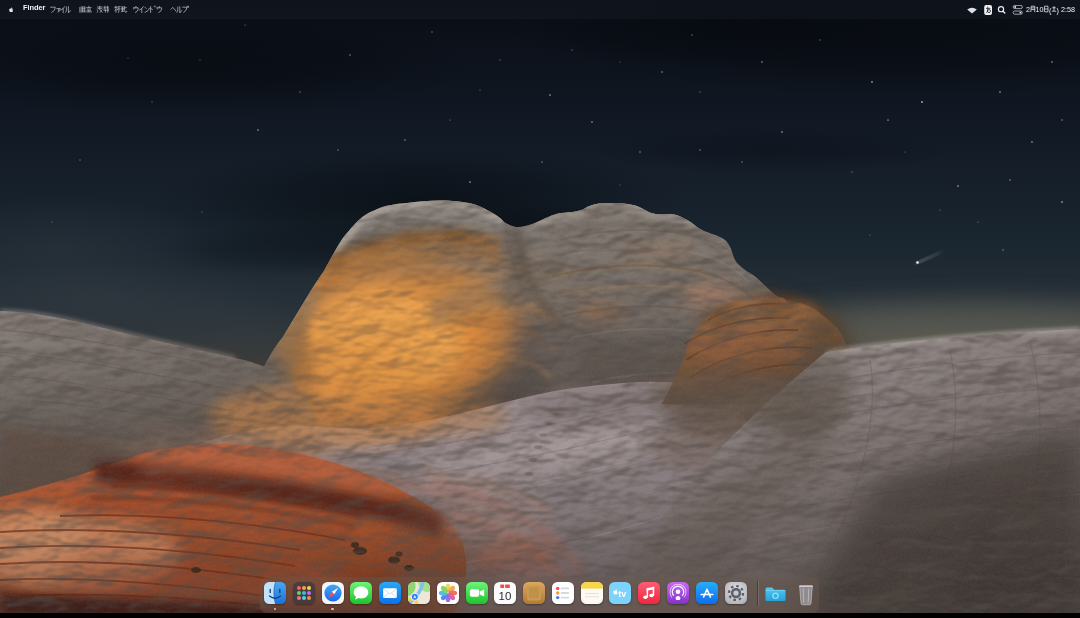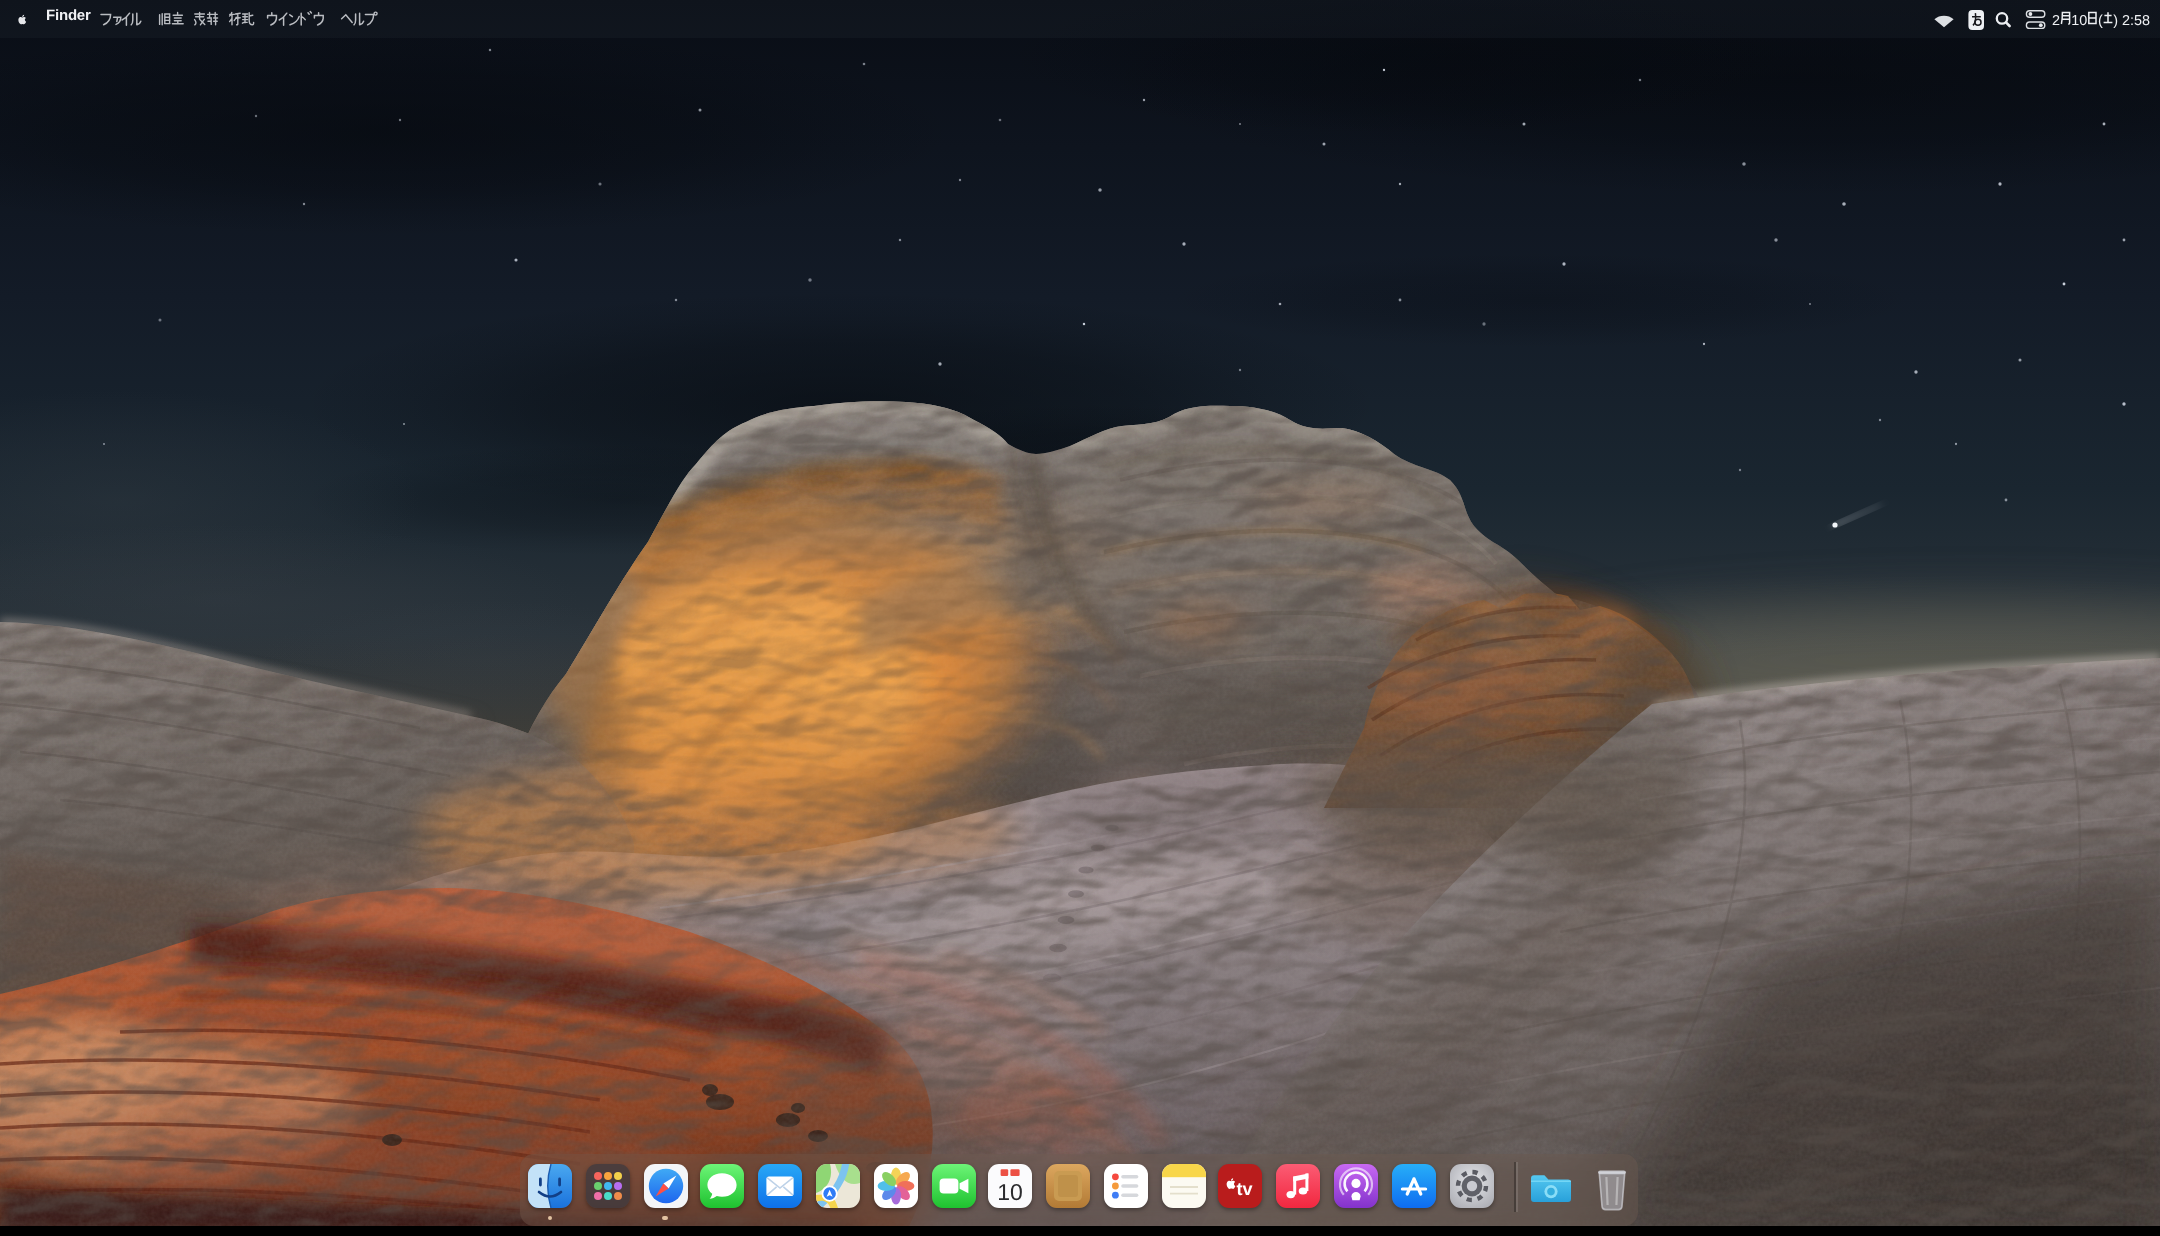--- a/index.html
+++ b/index.html
@@ -659,21 +659,21 @@
 <circle cx="5.7" cy="15.6" r="1.7" fill="#3f7df5"></circle>
         <rect x="8.6" y="14.7" width="8.6" height="1.8" rx="0.9" fill="#d6d8dc"></rect>
 </svg>
     </div>
 <div class="ic" style="left:580.8px;background:#fcfaf2">
       <svg width="22" height="22">
 <rect width="22" height="6.6" fill="#f8d64a"></rect>
 <path d="M4,11.5 H18 M4,14.8 H18" stroke="#e4dfcc" stroke-width="0.9"></path>
 </svg>
     </div>
-<div class="ic" style="left:609px;background:#b91c1c">
+<div class="ic" style="left:609px;background:#7dd3fc">
       <svg width="22" height="22">
 <path transform="translate(4.1,6.9) scale(0.34)" fill="#fff" d="M11.4,9.1c0-2 1.6-3 1.7-3.1-0.9-1.4-2.4-1.6-2.9-1.6-1.2-0.1-2.4 0.7-3 0.7-0.6 0-1.6-0.7-2.6-0.7-1.3 0-2.6 0.8-3.3 2-1.4 2.4-0.4 6 1 8 0.7 1 1.5 2.1 2.5 2 1 0 1.4-0.6 2.6-0.6 1.2 0 1.6 0.6 2.6 0.6 1.1 0 1.8-1 2.4-2 0.8-1.1 1.1-2.2 1.1-2.3 0 0-2.1-0.8-2.1-3zM9.4,3.1c0.5-0.7 0.9-1.6 0.8-2.5-0.8 0-1.8 0.5-2.3 1.2-0.5 0.6-1 1.6-0.8 2.5 0.9 0.1 1.8-0.5 2.3-1.2z"></path>
 <text x="9.3" y="15.4" font-family="Liberation Sans, sans-serif" font-size="9px" font-weight="bold" fill="#fff">tv</text>
 </svg>
     </div>
 <div class="ic" style="left:638.4px">
       <svg width="22" height="22">
 <defs>
           <linearGradient id="mus" x1="0" y1="0" x2="0" y2="1">
             <stop offset="0" stop-color="#fb5c74"></stop>

